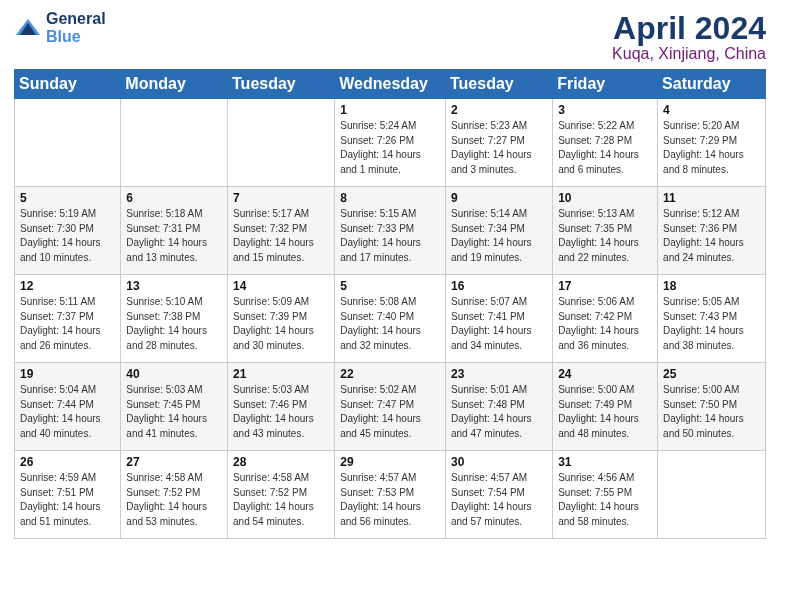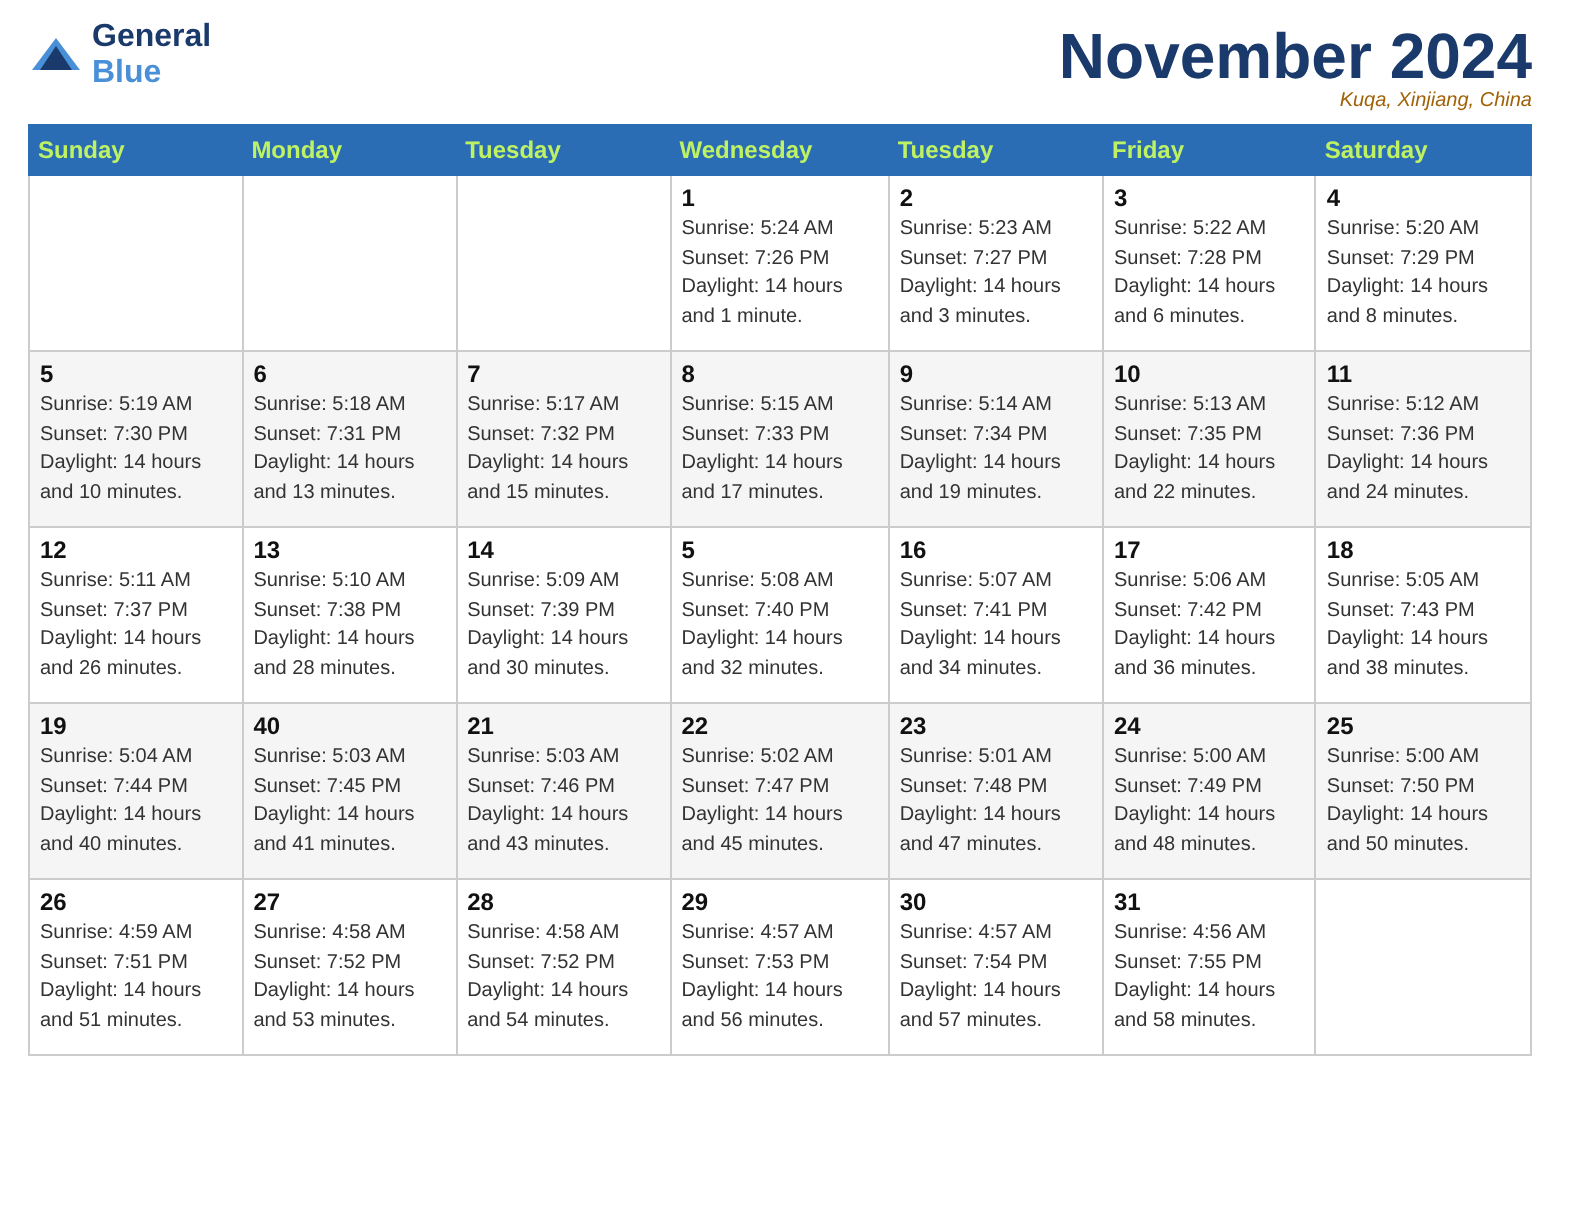--- a/index.html
+++ b/index.html
@@ -32,36 +32,35 @@
     }
     .title-block {
       text-align: right;
     }
     .main-title {
       font-size: 32px;
       font-weight: bold;
       color: #1a3a6b;
     }
     .subtitle {
-      font-size: 10px;
-      color: #a16207;
+      font-size: 16px;
+      color: #701a75;
       margin-top: -2px;
-      font-style: italic;
     }
     .calendar {
       width: 100%;
       border-collapse: collapse;
       font-size: 10.5px;
     }
     .calendar thead tr th {
       background: #2a6db5;
-      color: #bef264;
+      color: #ffffff;
       padding: 5px 4px;
       text-align: left;
-      font-size: 12px;
+      font-size: 16px;
       font-weight: bold;
       border: 1px solid #2a6db5;
     }
     .calendar tbody tr td {
       border: 1px solid #ccc;
       vertical-align: top;
       padding: 4px 5px;
       width: 113px;
       height: 88px;
       background: #fff;
@@ -94,21 +93,21 @@
       <svg class="logo-icon" viewBox="0 0 28 22" xmlns="http://www.w3.org/2000/svg">
         <polygon points="14,2 26,18 2,18" fill="#4a90d9"></polygon>
         <polygon points="14,6 22,18 6,18" fill="#1a3a6b"></polygon>
       </svg>
       <div>
         <div style="font-size:16px;font-weight:bold;color:#1a3a6b;line-height:1.1;">General</div>
         <div style="font-size:16px;font-weight:bold;color:#4a90d9;line-height:1.1;">Blue</div>
       </div>
     </div>
     <div class="title-block">
-      <div class="main-title">November 2024</div>
+      <div class="main-title">April 2024</div>
       <div class="subtitle">Kuqa, Xinjiang, China</div>
     </div>
   </div>
 
   <table class="calendar">
     <thead>
       <tr>
       <th>Sunday</th>
           <th>Monday</th>
           <th>Tuesday</th>

